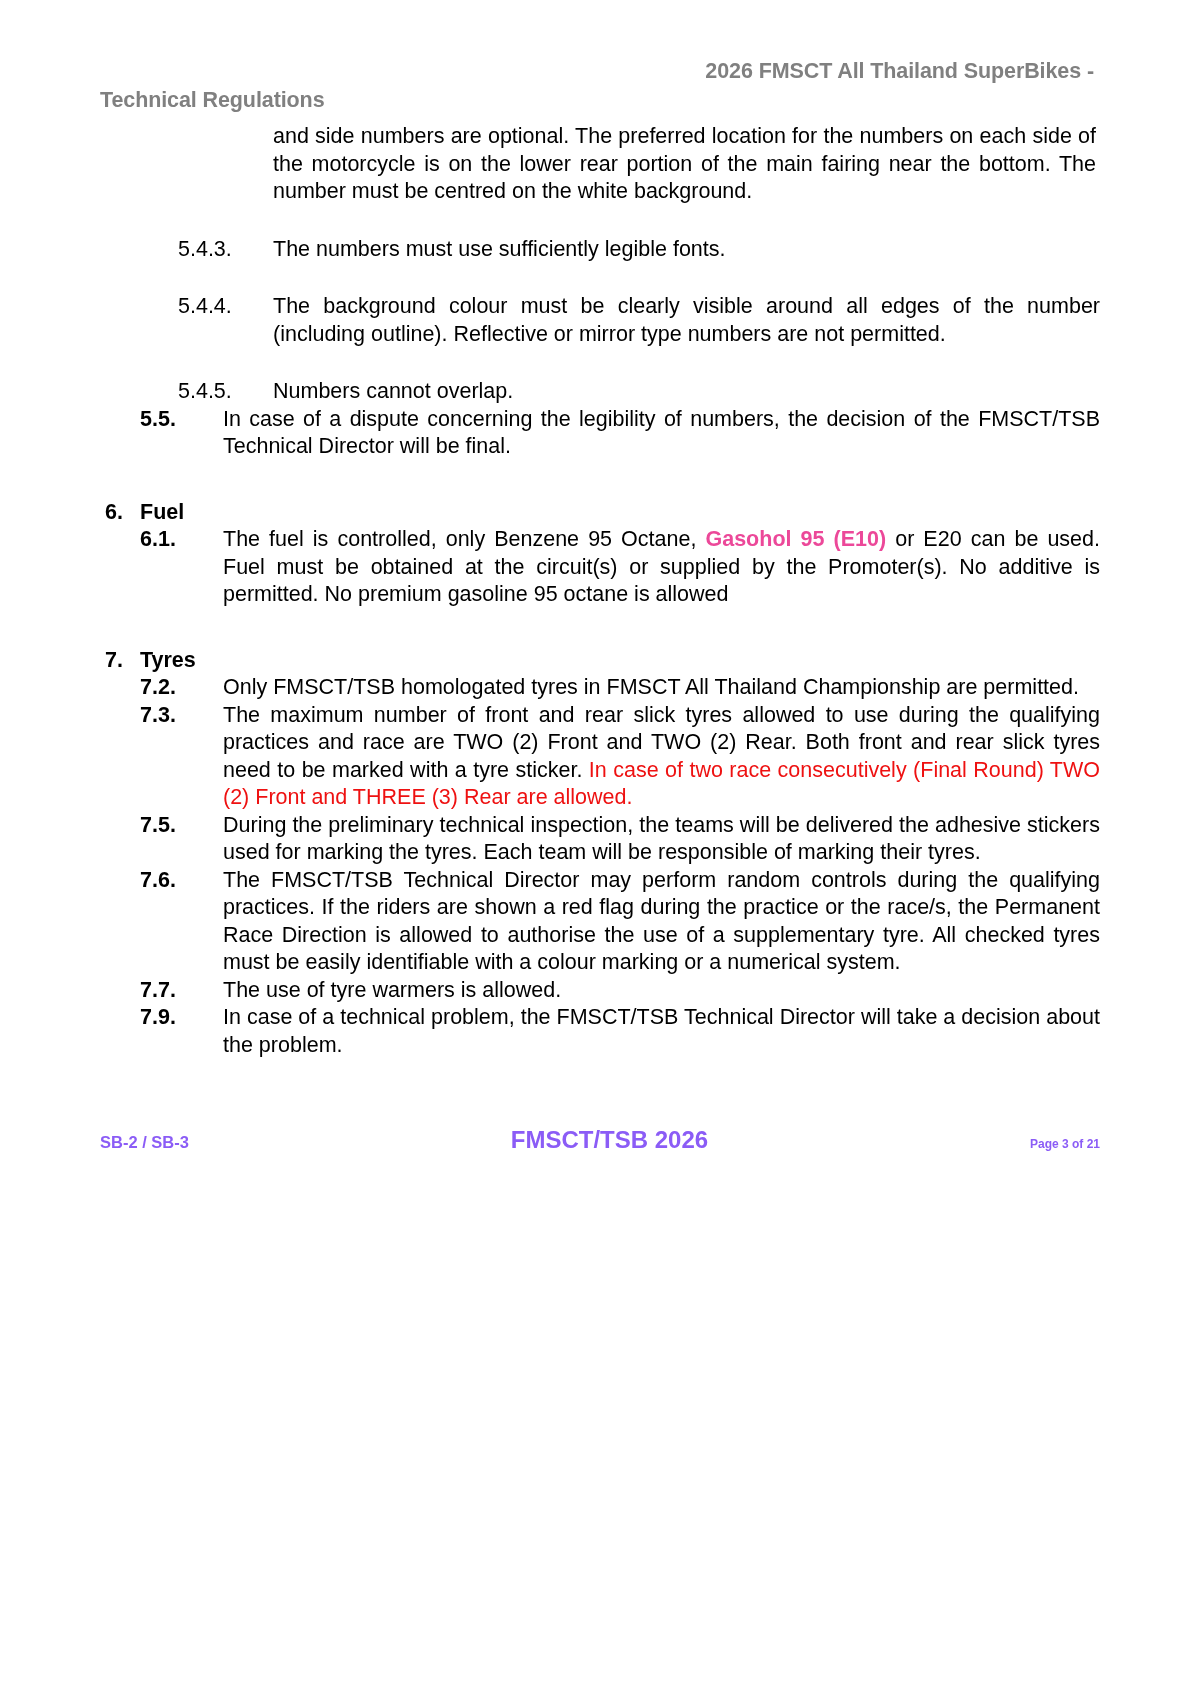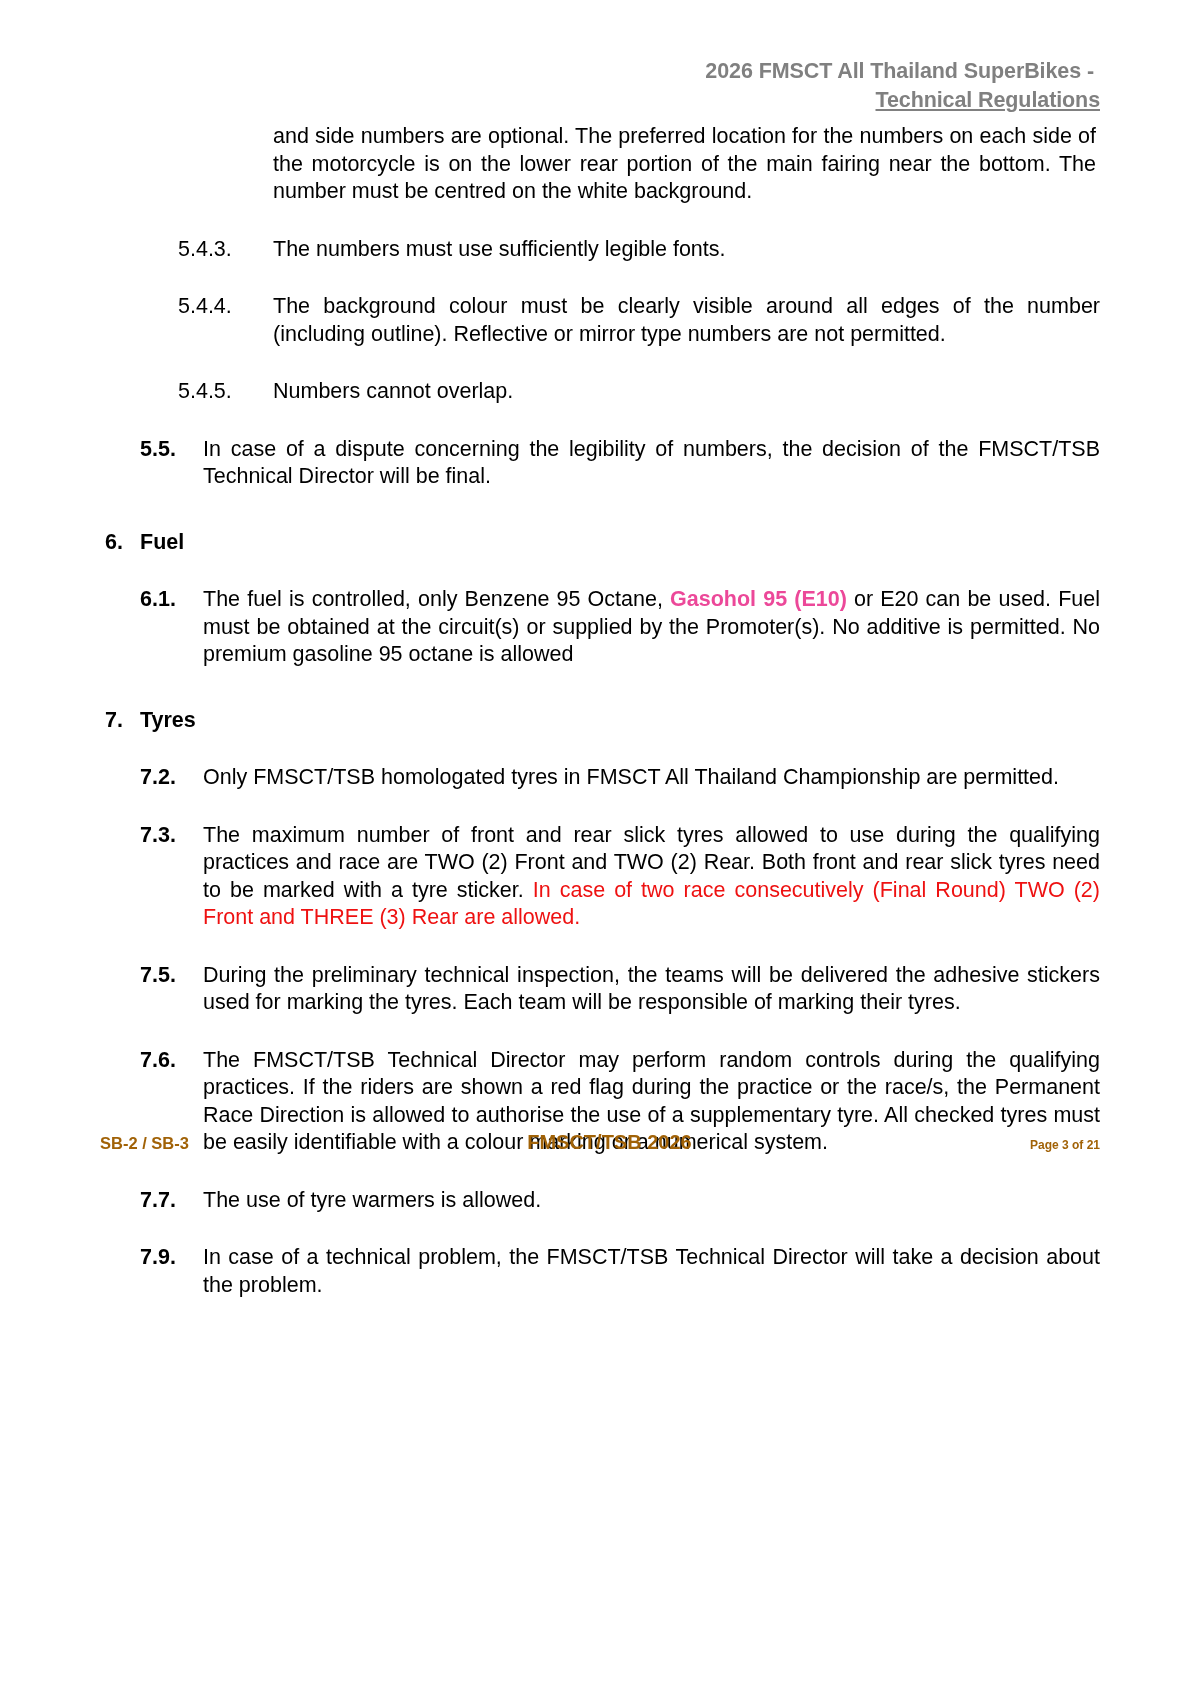--- a/index.html
+++ b/index.html
@@ -30,23 +30,22 @@
     letter-spacing: -0.1px;
     margin: 0 0 8px 0;
   }
   .doc-header .hdr-line1 {
     display: block;
     text-align: right;
     padding-right: 6px;
   }
   .doc-header .hdr-line2 {
     display: block;
-    text-align: right;
+    text-align: left;
     margin-top: -2px;
-    text-decoration: underline;
   }
 
   
   .content {
     font-size: 21.5px;
     line-height: 1.28;
   }
 
   
   .cont-para {
@@ -69,22 +68,22 @@
   }
   .clause-l3 .txt {
     flex: 1 1 auto;
     text-align: justify;
     text-justify: inter-word;
   }
 
   
   .clause-l2 {
     display: flex;
-    margin-top: 30px;
     padding-left: 40px;
+    gap: 20px;
   }
   .clause-l2 .num {
     width: 63px;
     flex: 0 0 63px;
     font-weight: bold;
   }
   .clause-l2 .txt {
     flex: 1 1 auto;
     text-align: justify;
     text-justify: inter-word;
@@ -112,24 +111,24 @@
   .doc-footer {
     position: absolute;
     left: 100px;
     right: 90px;
     bottom: 170px;
     display: flex;
     align-items: baseline;
     justify-content: space-between;
     font-size: 16.5px;
     font-weight: bold;
-    color: #a16207;
+    color: #8b5cf6;
   }
   .doc-footer .f-left  { flex: 0 0 auto; }
-  .doc-footer .f-center{ flex: 1 1 auto; text-align: center; font-size: 20px; }
+  .doc-footer .f-center{ flex: 1 1 auto; text-align: center; font-size: 24px; }
   .doc-footer .f-right { flex: 0 0 auto; font-size: 12px; }
 </style>
 </head>
 <body>
 
 <div class="page">
 
   <div class="doc-header">
     <span class="hdr-line1">2026 FMSCT All Thailand SuperBikes -</span>
     <span class="hdr-line2">Technical Regulations</span>

